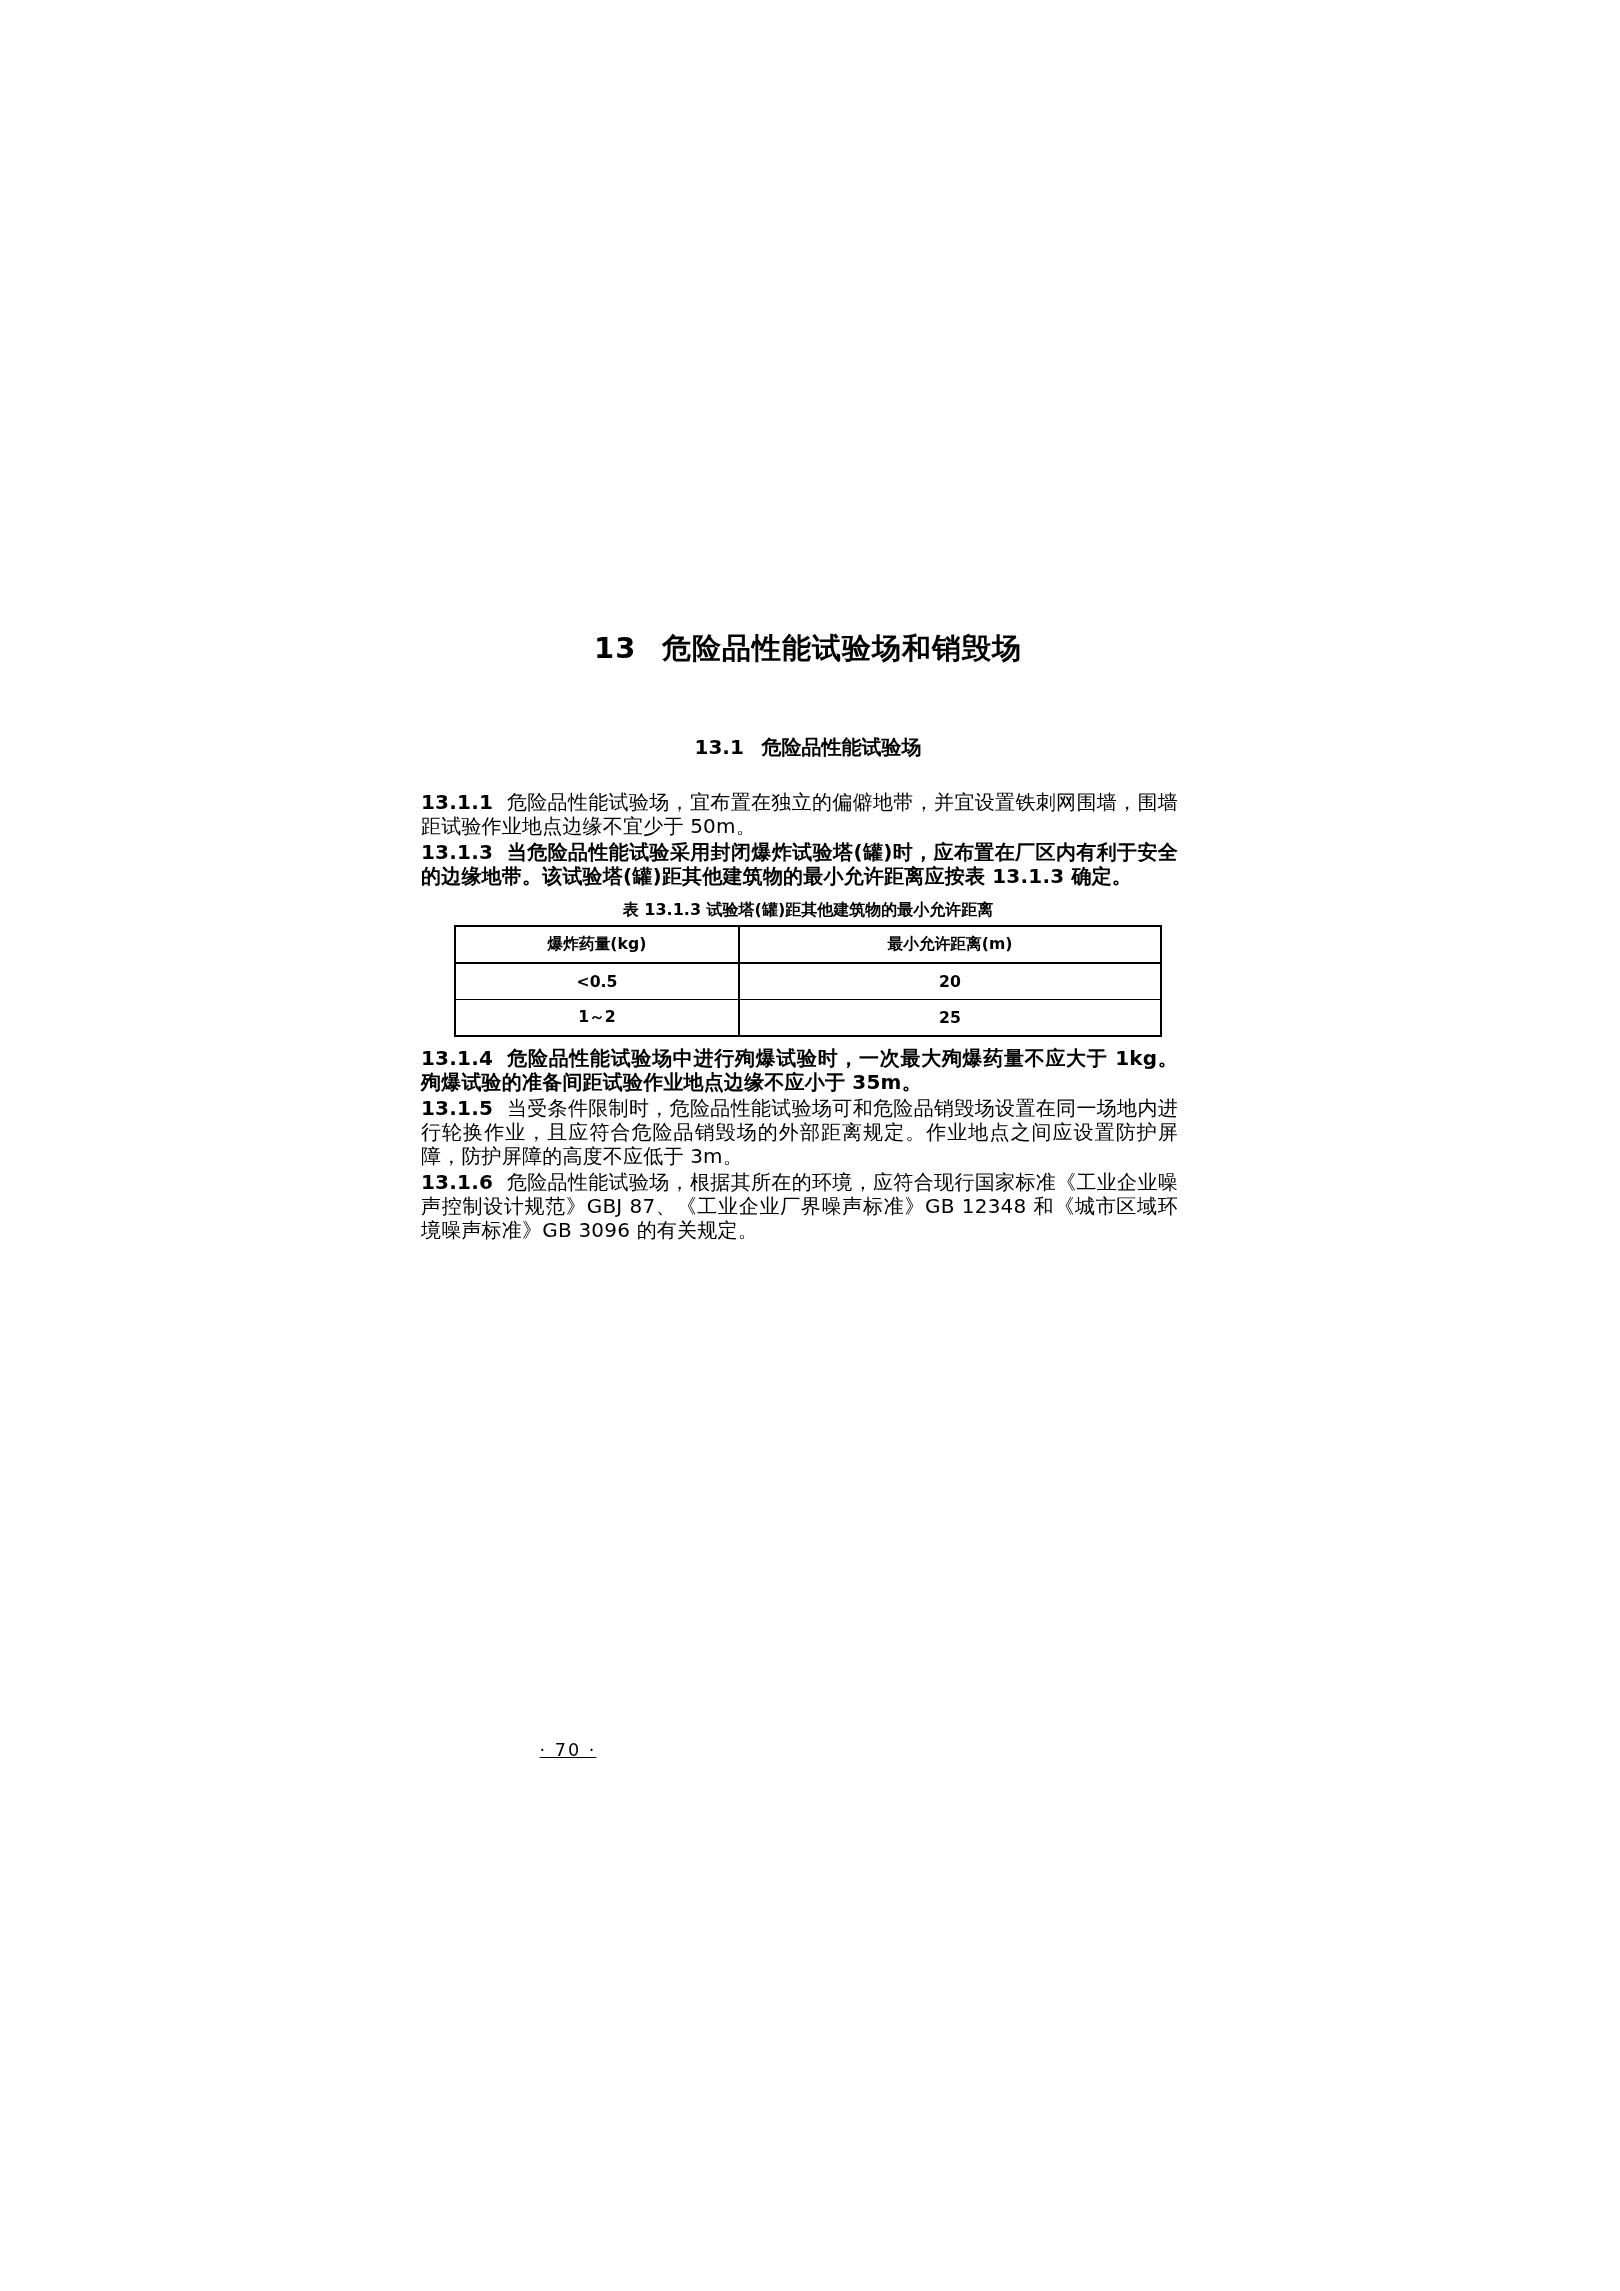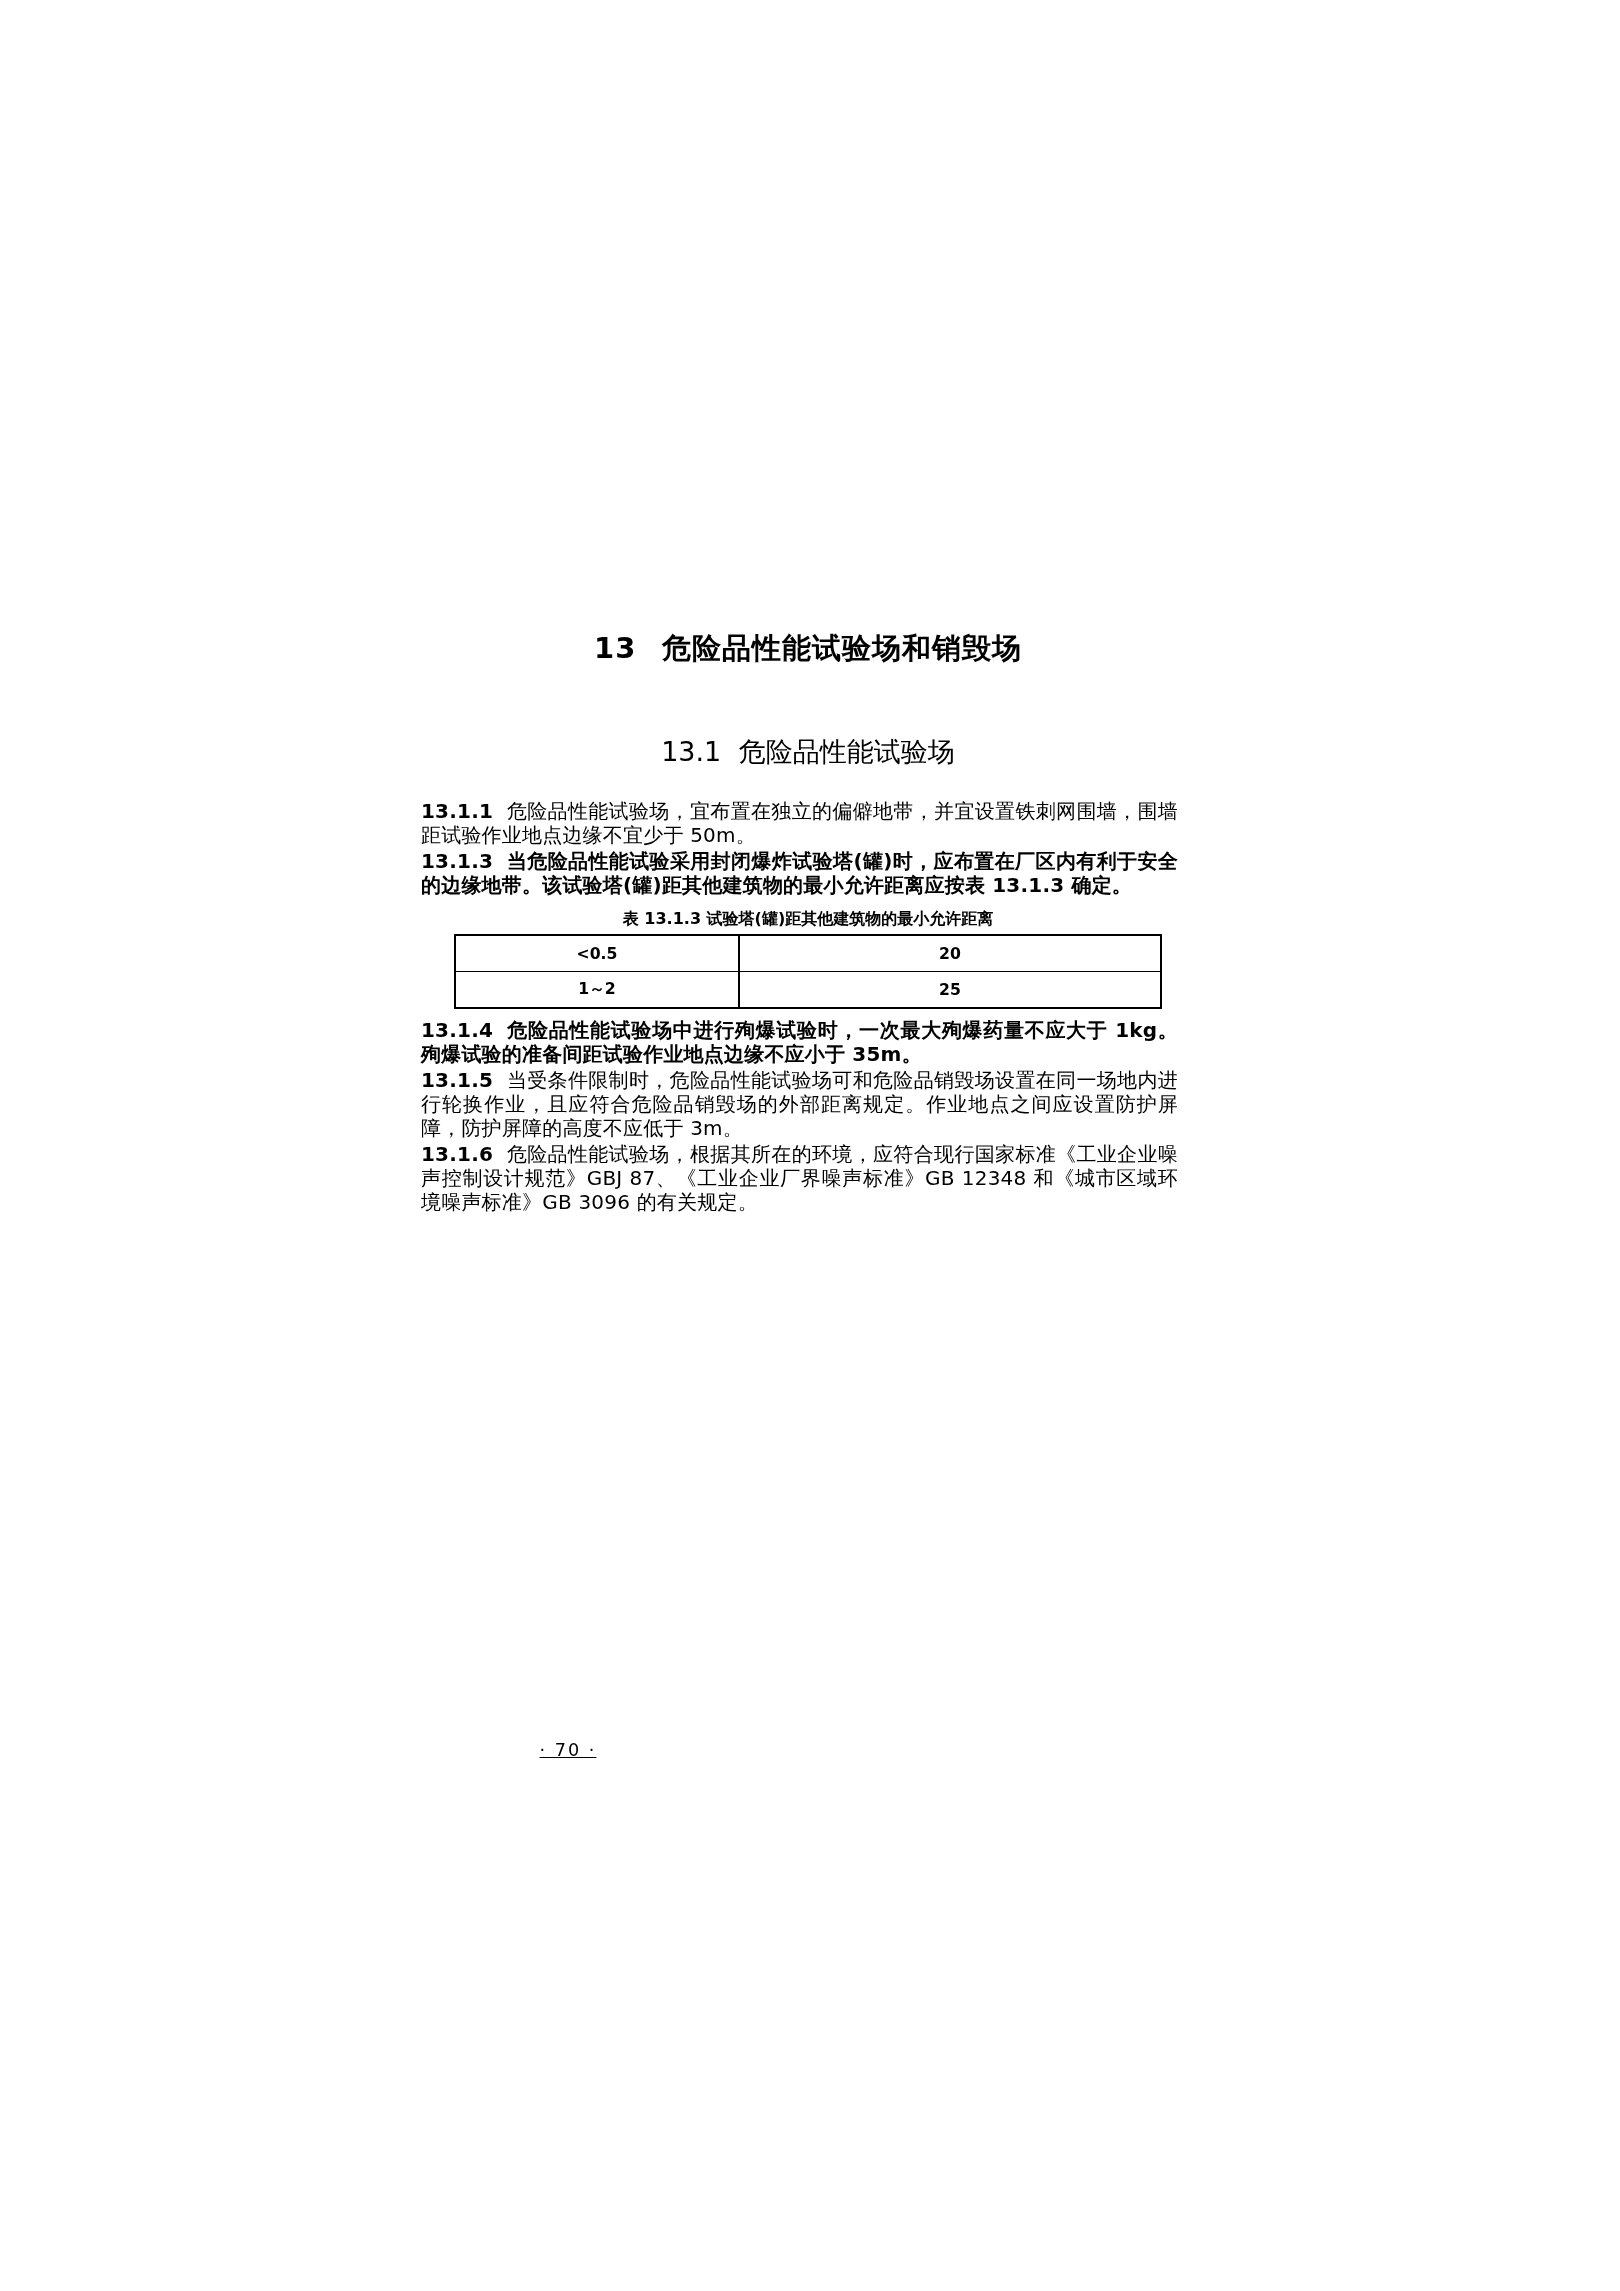--- a/index.html
+++ b/index.html
@@ -34,22 +34,22 @@
     font-weight: bold;
     letter-spacing: 1px;
     margin: 2px 0 65px 0;
     font-family: "DejaVu Sans", "Liberation Sans", sans-serif;
   }
   .chapter-title .num {
     margin-right: 25.5px;
   }
   .section-title {
     text-align: center;
-    font-size: 27px;
-    font-weight: normal;
+    font-size: 20px;
+    font-weight: bold;
     margin: 0 0 29px 0;
   }
   .section-title .num {
     margin-right: 17.6px;
   }
   p.clause {
     font-size: 20px;
     line-height: 24px;
     margin: 0 17px 2px 0;
     text-align: justify;
@@ -125,20 +125,24 @@
 
 
     <p class="clause bold">
       <span class="cnum">13.1.3</span><span>当危险品性能试验采用封闭爆炸试验塔(罐)时，应布置在厂区内有利于安全的边缘地带。该试验塔(罐)距其他建筑物的最小允许距离应按表 13.1.3 确定。</span>
     </p>
 
     <div class="table-caption">表 13.1.3    试验塔(罐)距其他建筑物的最小允许距离</div>
 
     <table class="dtable">
       <tbody>
+          <tr class="head">
+        <th class="col1">爆炸药量(kg)</th>
+        <th>最小允许距离(m)</th>
+      </tr>
       <tr>
         <td class="col1">&lt;0.5</td>
         <td>20</td>
       </tr>
       <tr>
         <td class="col1">1～2</td>
         <td>25</td>
       </tr>
     </tbody>
       </table>

